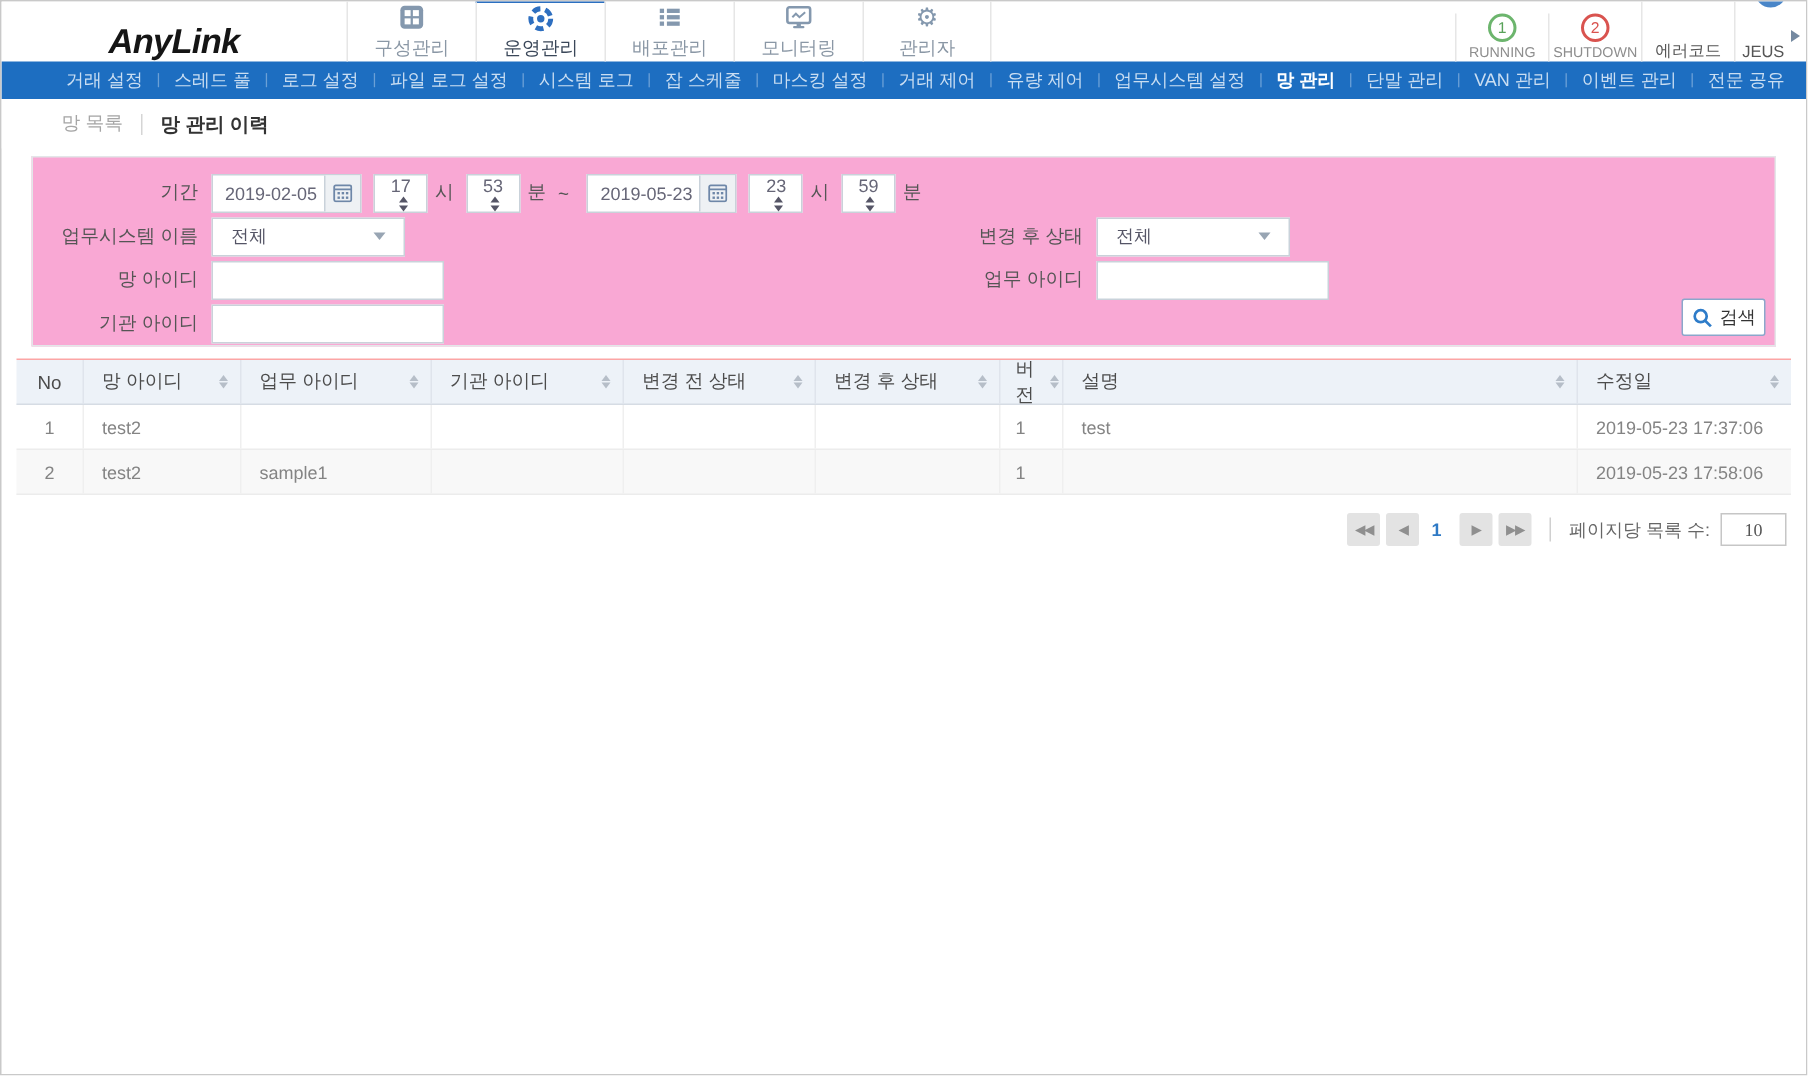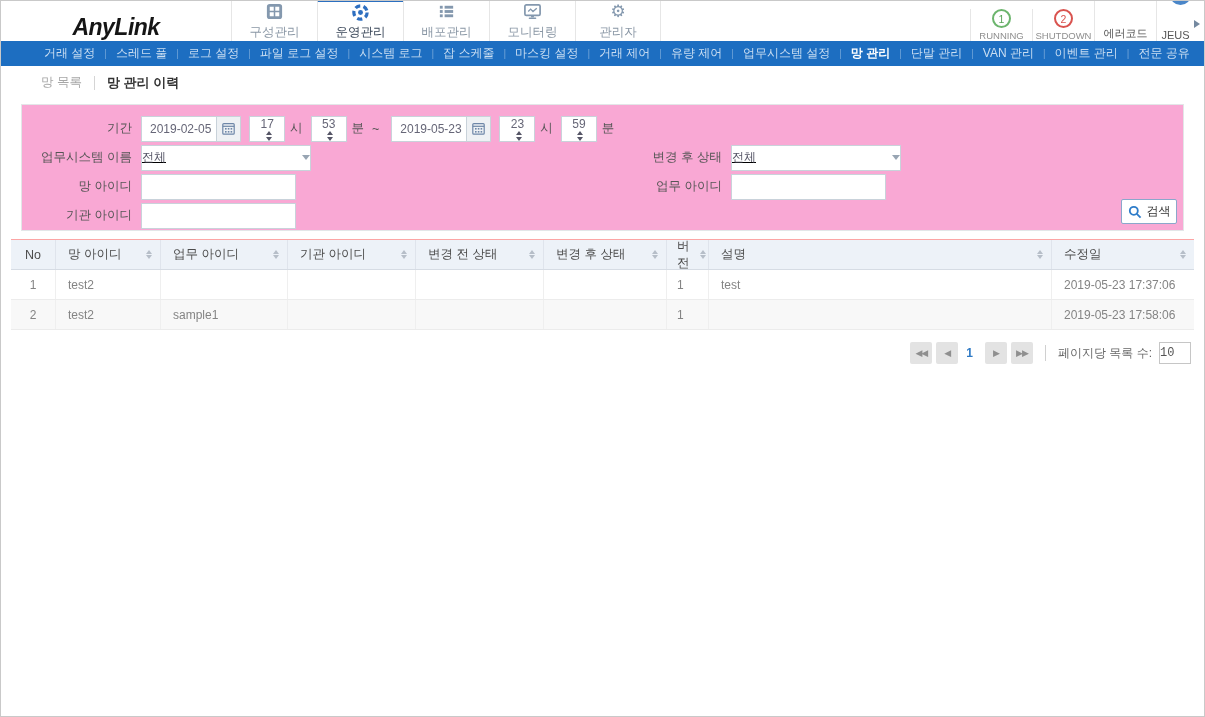--- a/index.html
+++ b/index.html
@@ -57,21 +57,21 @@
   .calbtn { width:24px; height:24px; background:#eef1f4; border-left:1px solid #c9d2da; display:flex; align-items:center; justify-content:center; cursor:pointer; }
   .spin { width:36px; margin-left:8px; padding:0 3px 0 6px; justify-content:space-between;flex-direction:column; }
   .spin input { width:16px; border:none; outline:none; font-size:12px; color:#667; background:transparent; font-family:inherit; }
   .arrows { display:flex; flex-direction:column; gap:2px; cursor:pointer; }
   .arrows i { width:0; height:0; border-left:3.5px solid transparent; border-right:3.5px solid transparent; display:block; }
   .arrows .up { border-bottom:4px solid #556; }
   .arrows .dn { border-top:4px solid #556; }
   .unit { font-size:12.5px; color:#555; margin-left:5px; }
   .tilde { font-size:12.5px; color:#555; margin:0 4px 0 8px; }
   .ml8 { margin-left:8px; }
-  .selectbox { width:170px; padding:0 0; justify-content:space-between; cursor:pointer;text-decoration:underline; }
+  .selectbox { width:129px; padding:0 12px; justify-content:space-between; cursor:pointer; }
   .selval { font-size:12px; color:#556; }
   .caret { width:0; height:0; border-left:4px solid transparent; border-right:4px solid transparent; border-top:5px solid #98a5b3; }
   .txtinput { width:155px; height:26px; background:#fff; border:1px solid #c9d2da; padding:0 8px; font-size:12px; color:#556; outline:none; font-family:inherit; }
   .search-btn { position:absolute; right:6px; bottom:6px; width:56px; height:25px; background:#fff; border:1px solid #8ba7cb; border-radius:2px;
                 display:flex; align-items:center; justify-content:center; gap:5px; cursor:pointer; }
   .search-btn span { font-size:12px; color:#333; }
 
   
   .tablebox { margin:8px 10px 0 10px; border-top:1px solid #fca5a5; }
   .thead { display:flex; height:30px; background:#edf2f8; border-bottom:1px solid #d6dce4; }
@@ -90,21 +90,21 @@
   .c6 { width:42px; padding:0 2px 0 10px; }
   .c7 { width:343px; } .c8 { flex:1; }
 
   
   .pager-row { display:flex; align-items:center; justify-content:flex-end; margin:12px 13px 0 0; }
   .pbtn { width:22px; height:22px; background:#e3e3e3; border-radius:2px; margin-left:4px; display:flex; align-items:center; justify-content:center; cursor:pointer; }
   .pbtn .g { color:#8f8f8f; font-size:9px; letter-spacing:-1px; line-height:1; }
   .pnum { font-size:12px; color:#2f7ac5; font-weight:bold; margin:0 8px; }
   .pg-sep { width:1px; height:16px; background:#d0d0d0; margin:0 12px 0 12px; }
   .pp-label { font-size:12px; color:#666; margin-right:7px; }
-  .pp-input { width:32px; height:22px; border:1px solid #c6c6c6; text-align:left; font-size:12px; color:#555; outline:none; font-family:Liberation Mono, monospace; }
+  .pp-input { width:44px; height:22px; border:1px solid #c6c6c6; text-align:center; font-size:12px; color:#555; outline:none; font-family:Liberation Serif, serif; }
 </style>
 </head>
 <body>
 
 <div class="page">
 
   <div class="topbar">
     <div class="logo-wrap">
       <span class="logo">AnyLink</span>
     </div>

